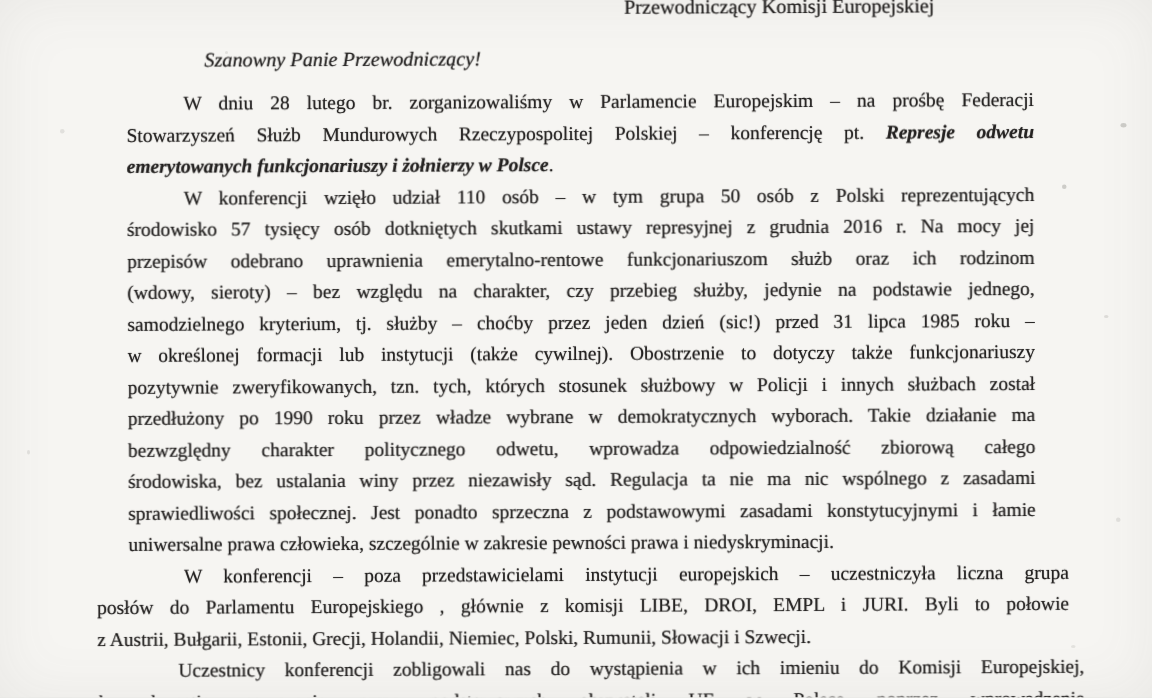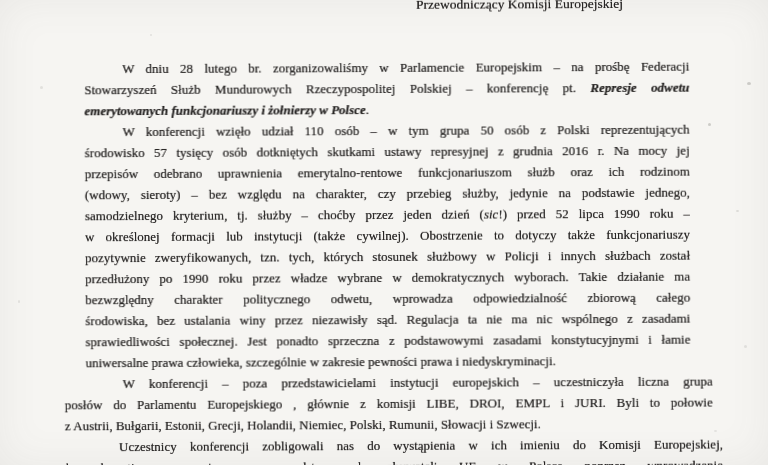--- a/index.html
+++ b/index.html
@@ -21,42 +21,43 @@
   .letter-body{position:absolute;left:85px;top:57px;width:605px;font-size:13px;}
   .para{margin:0;}
   .line{height:21px;line-height:21px;text-align:justify;overflow:hidden;}
   .line.just{text-align-last:justify;}
   .line.ind{padding-left:38px;}
   .para.p3{margin-left:-21px;width:648px;}
   .para.p3 .ind{padding-left:58px;}
   .para.p4{margin-left:-20px;width:657px;}
   .para.p4 .ind{padding-left:53px;}
   .seg-r{font-style:normal;font-weight:400;}
-  .seg-i{font-style:italic;}
+  .seg-i{}
   .seg-bi{font-style:italic;font-weight:700;}
   .speck{position:absolute;border-radius:50%;background:rgba(110,108,102,0.30);}
 </style>
 </head>
 <body>
 
 <div class="page">
   <div class="scan">
     <div class="recipient">Przewodniczący Komisji Europejskiej</div>
+    <div class="salutation">Szanowny Panie Przewodniczący!</div>
     <div class="letter-body" id="letter-body">
         <div class="para p1">
           <div class="line just ind"><span class="seg-r">W dniu 28 lutego br. zorganizowaliśmy w Parlamencie Europejskim – na prośbę Federacji</span></div>
           <div class="line just"><span class="seg-r">Stowarzyszeń Służb Mundurowych Rzeczypospolitej Polskiej – konferencję pt. </span><span class="seg-bi">Represje odwetu</span></div>
           <div class="line"><span class="seg-bi">emerytowanych funkcjonariuszy i żołnierzy w Polsce</span><span class="seg-r">.</span></div>
         </div>
         <div class="para p2">
           <div class="line just ind"><span class="seg-r">W konferencji wzięło udział 110 osób – w tym grupa 50 osób z Polski reprezentujących</span></div>
           <div class="line just"><span class="seg-r">środowisko 57 tysięcy osób dotkniętych skutkami ustawy represyjnej z grudnia 2016 r. Na mocy jej</span></div>
           <div class="line just"><span class="seg-r">przepisów odebrano uprawnienia emerytalno-rentowe funkcjonariuszom służb oraz ich rodzinom</span></div>
           <div class="line just"><span class="seg-r">(wdowy, sieroty) – bez względu na charakter, czy przebieg służby, jedynie na podstawie jednego,</span></div>
-          <div class="line just"><span class="seg-r">samodzielnego kryterium, tj. służby – choćby przez jeden dzień (</span><span class="seg-i">sic</span><span class="seg-r">!) przed 52 lipca 1990 roku –</span></div>
+          <div class="line just"><span class="seg-r">samodzielnego kryterium, tj. służby – choćby przez jeden dzień (</span><span class="seg-i">sic</span><span class="seg-r">!) przed 31 lipca 1985 roku –</span></div>
           <div class="line just"><span class="seg-r">w określonej formacji lub instytucji (także cywilnej). Obostrzenie to dotyczy także funkcjonariuszy</span></div>
           <div class="line just"><span class="seg-r">pozytywnie zweryfikowanych, tzn. tych, których stosunek służbowy w Policji i innych służbach został</span></div>
           <div class="line just"><span class="seg-r">przedłużony po 1990 roku przez władze wybrane w demokratycznych wyborach. Takie działanie ma</span></div>
           <div class="line just"><span class="seg-r">bezwzględny charakter politycznego odwetu, wprowadza odpowiedzialność zbiorową całego</span></div>
           <div class="line just"><span class="seg-r">środowiska, bez ustalania winy przez niezawisły sąd. Regulacja ta nie ma nic wspólnego z zasadami</span></div>
           <div class="line just"><span class="seg-r">sprawiedliwości społecznej. Jest ponadto sprzeczna z podstawowymi zasadami konstytucyjnymi i łamie</span></div>
           <div class="line"><span class="seg-r">uniwersalne prawa człowieka, szczególnie w zakresie pewności prawa i niedyskryminacji.</span></div>
         </div>
         <div class="para p3">
           <div class="line just ind"><span class="seg-r">W konferencji – poza przedstawicielami instytucji europejskich – uczestniczyła liczna grupa</span></div>

